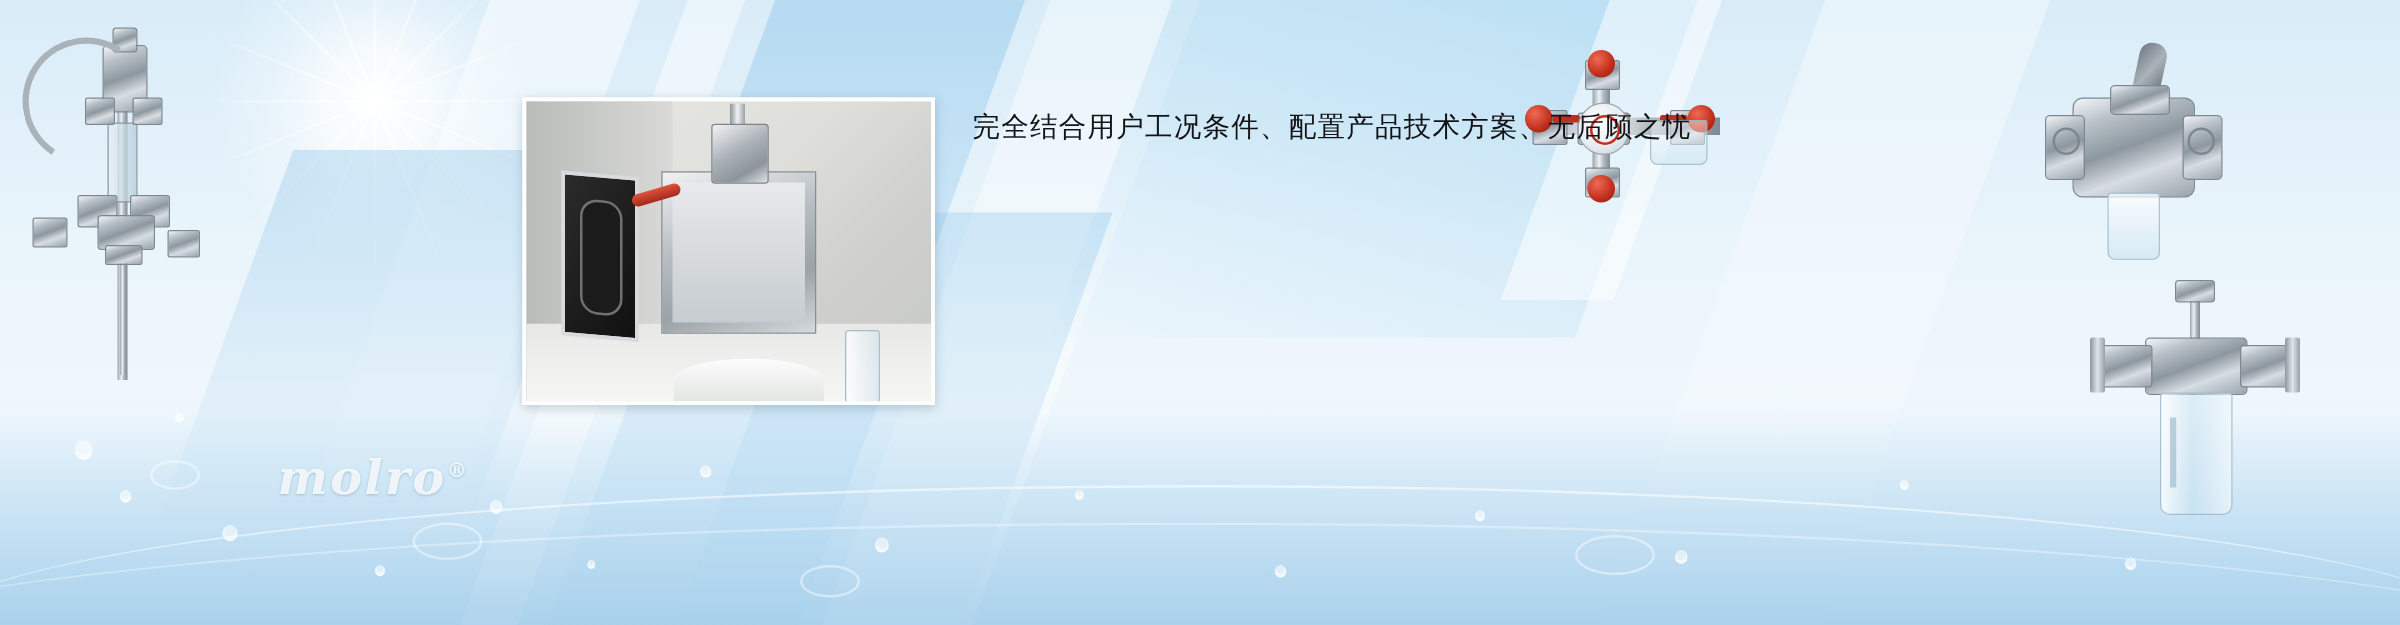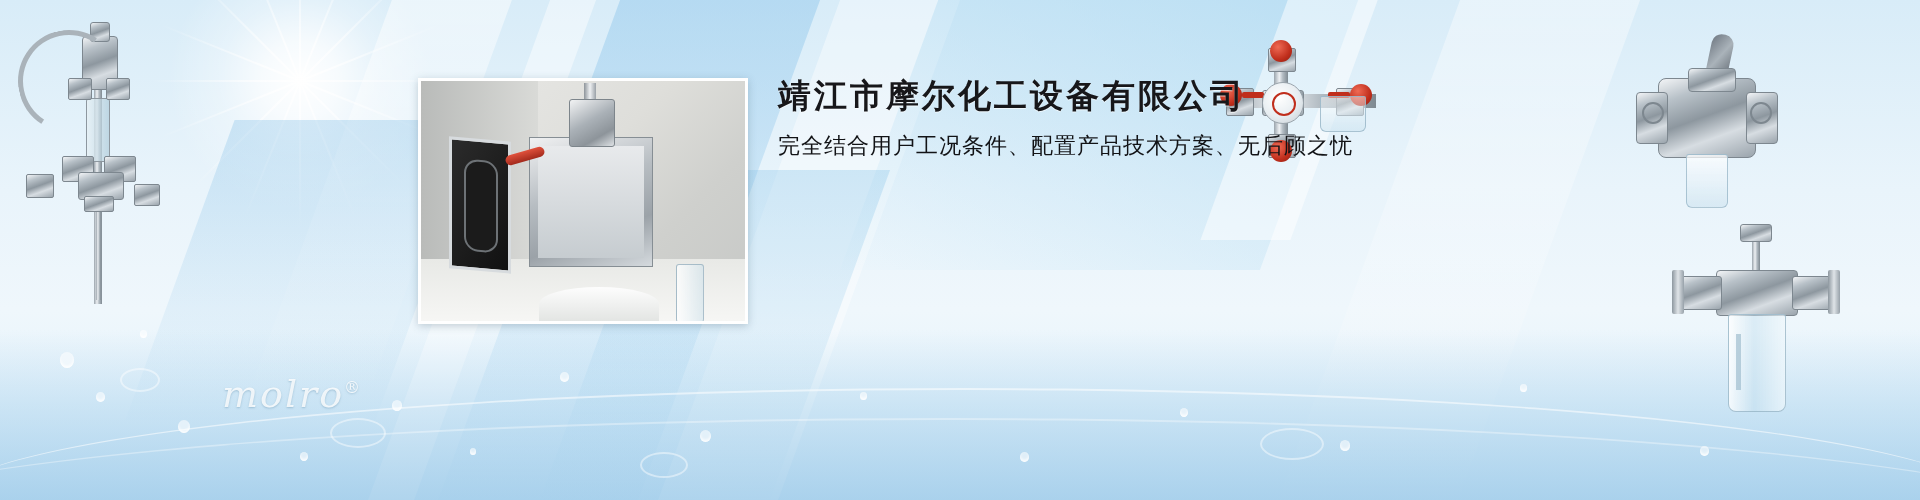--- a/index.html
+++ b/index.html
@@ -110,23 +110,23 @@
   .tagWrap{margin-top:9px;display:inline-block;background:#1278e8;padding:5px 12px 7px 12px;}
   .tagText{font-size:29px;font-weight:700;color:#ffffff;letter-spacing:2px;line-height:32px;white-space:nowrap;}
   .line3{margin-top:13px;font-size:22px;color:#121316;letter-spacing:1px;line-height:30px;white-space:nowrap;}
   .boxWrap{margin-top:9px;display:inline-block;background:#1278e8;padding:6px 22px 7px 22px;}
   .boxText{font-size:22px;font-weight:700;color:#ffffff;letter-spacing:2px;line-height:26px;white-space:nowrap;}
   .engP{margin-top:11px;width:400px;font-family:"DejaVu Serif","Liberation Serif",serif;
      font-size:8px;line-height:12px;color:#2a2d30;letter-spacing:.2px;}
 
   
   .watermark{
-    position:absolute;left:222px;top:372px;
+    position:absolute;left:222px;top:359px;
     font-family:"DejaVu Serif","Liberation Serif",serif;
-    font-size:38px;font-style:italic;font-weight:400;
+    font-size:38px;font-style:italic;font-weight:700;
     color:rgba(255,255,255,.82);letter-spacing:2px;
     text-shadow:0 1px 2px rgba(120,160,185,.55);
   }
   .watermark sup{font-size:16px;vertical-align:super;}
 </style>
 </head>
 <body>
 
 <div id="banner">
 
@@ -288,21 +288,20 @@
     <div style="position:absolute;left:158px;top:40px;width:12px;height:44px;
                 background:linear-gradient(90deg,#8d979f,#dfe4e8,#97a1a9);border-radius:2px;"></div>
     <div style="position:absolute;left:58px;top:84px;width:56px;height:96px;
                 background:linear-gradient(90deg,rgba(255,255,255,.78),rgba(198,224,238,.5) 45%,rgba(240,248,252,.7));
                 border:1px solid rgba(150,180,198,.8);border-radius:3px 3px 8px 8px;"></div>
     <div style="position:absolute;left:66px;top:104px;width:5px;height:56px;background:rgba(140,175,195,.55);"></div>
   </div>
 
   <div class="textBlock">
 
-    <div class="coName">靖江市摩尔化工设备有限公司</div>
 
 
     <div class="line3">完全结合用户工况条件、配置产品技术方案、无后顾之忧</div>
 
 
   </div>
 
   <div class="watermark">
     <span>molro</span><sup>®</sup>
   </div>

